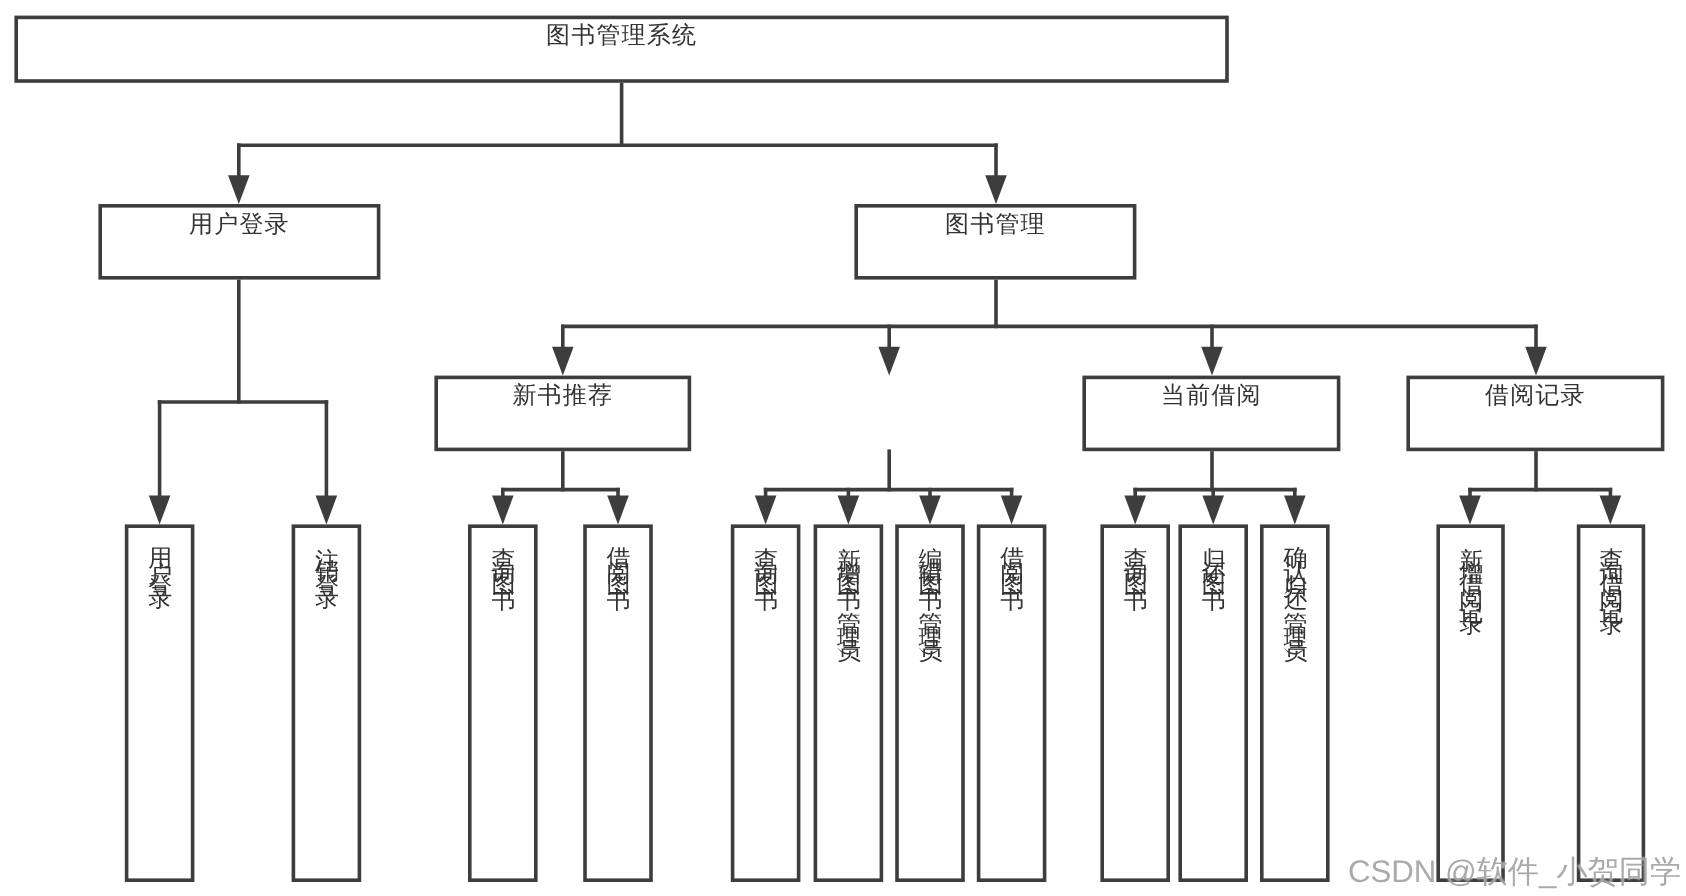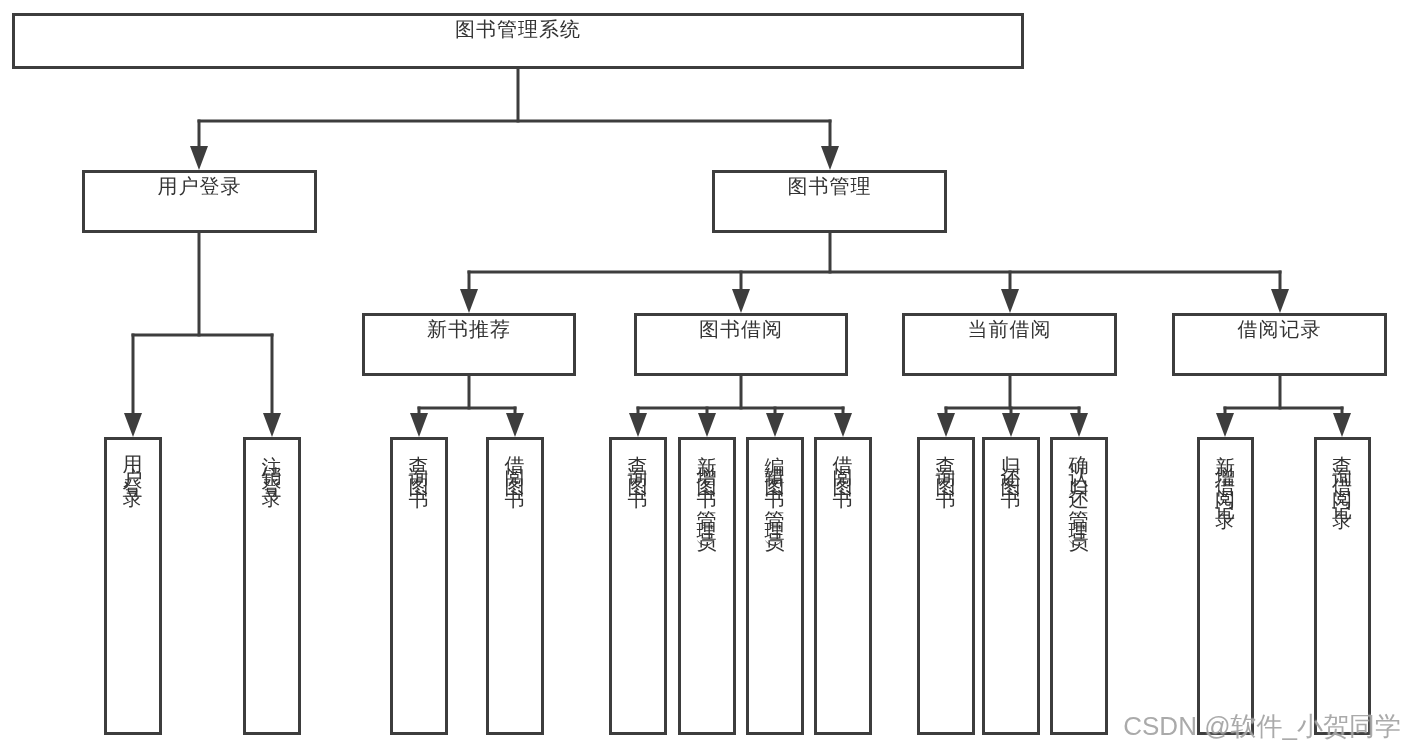--- a/index.html
+++ b/index.html
@@ -148,23 +148,20 @@
   <div class="box" style="left:82px; top:170px; width:235px; height:63px;">
     <span class="hlabel">用户登录</span>
   </div>
   <div class="box" style="left:362px; top:313px; width:214px; height:63px;">
     <span class="hlabel">新书推荐</span>
   </div>
 
   <div class="box" style="left:712px; top:170px; width:235px; height:63px;">
     <span class="hlabel">图书管理</span>
   </div>
-  <div class="box" style="left:634px; top:313px; width:214px; height:63px;">
-    <span class="hlabel">图书借阅</span>
-  </div>
   <div class="box" style="left:902px; top:313px; width:215px; height:63px;">
     <span class="hlabel">当前借阅</span>
   </div>
   <div class="box" style="left:1172px; top:313px; width:215px; height:63px;">
     <span class="hlabel">借阅记录</span>
   </div>
 
   <div class="box vbox" style="left:104px; width:58px;">
     <span class="vtext">用户登录</span>
   </div>

